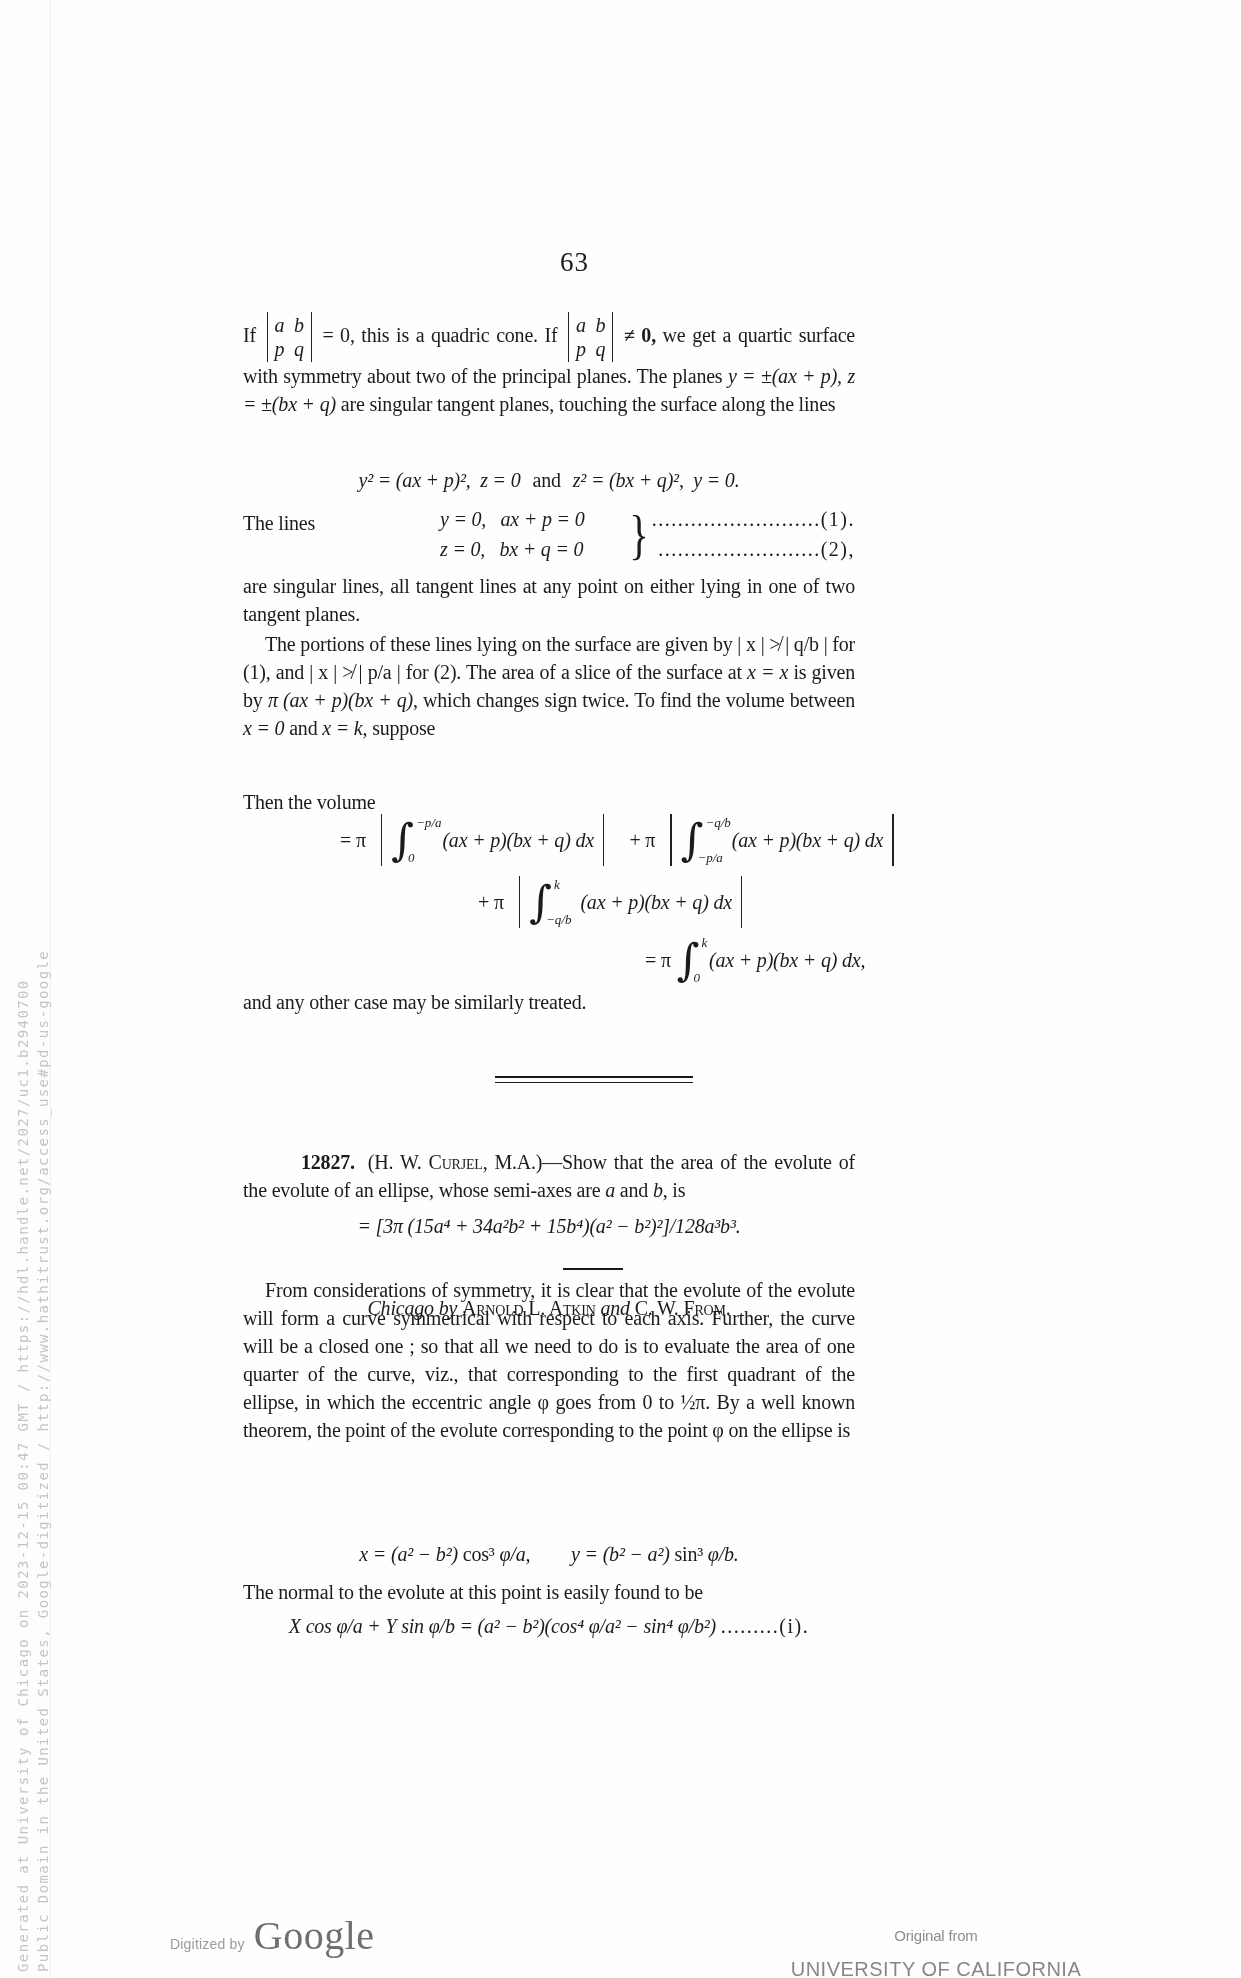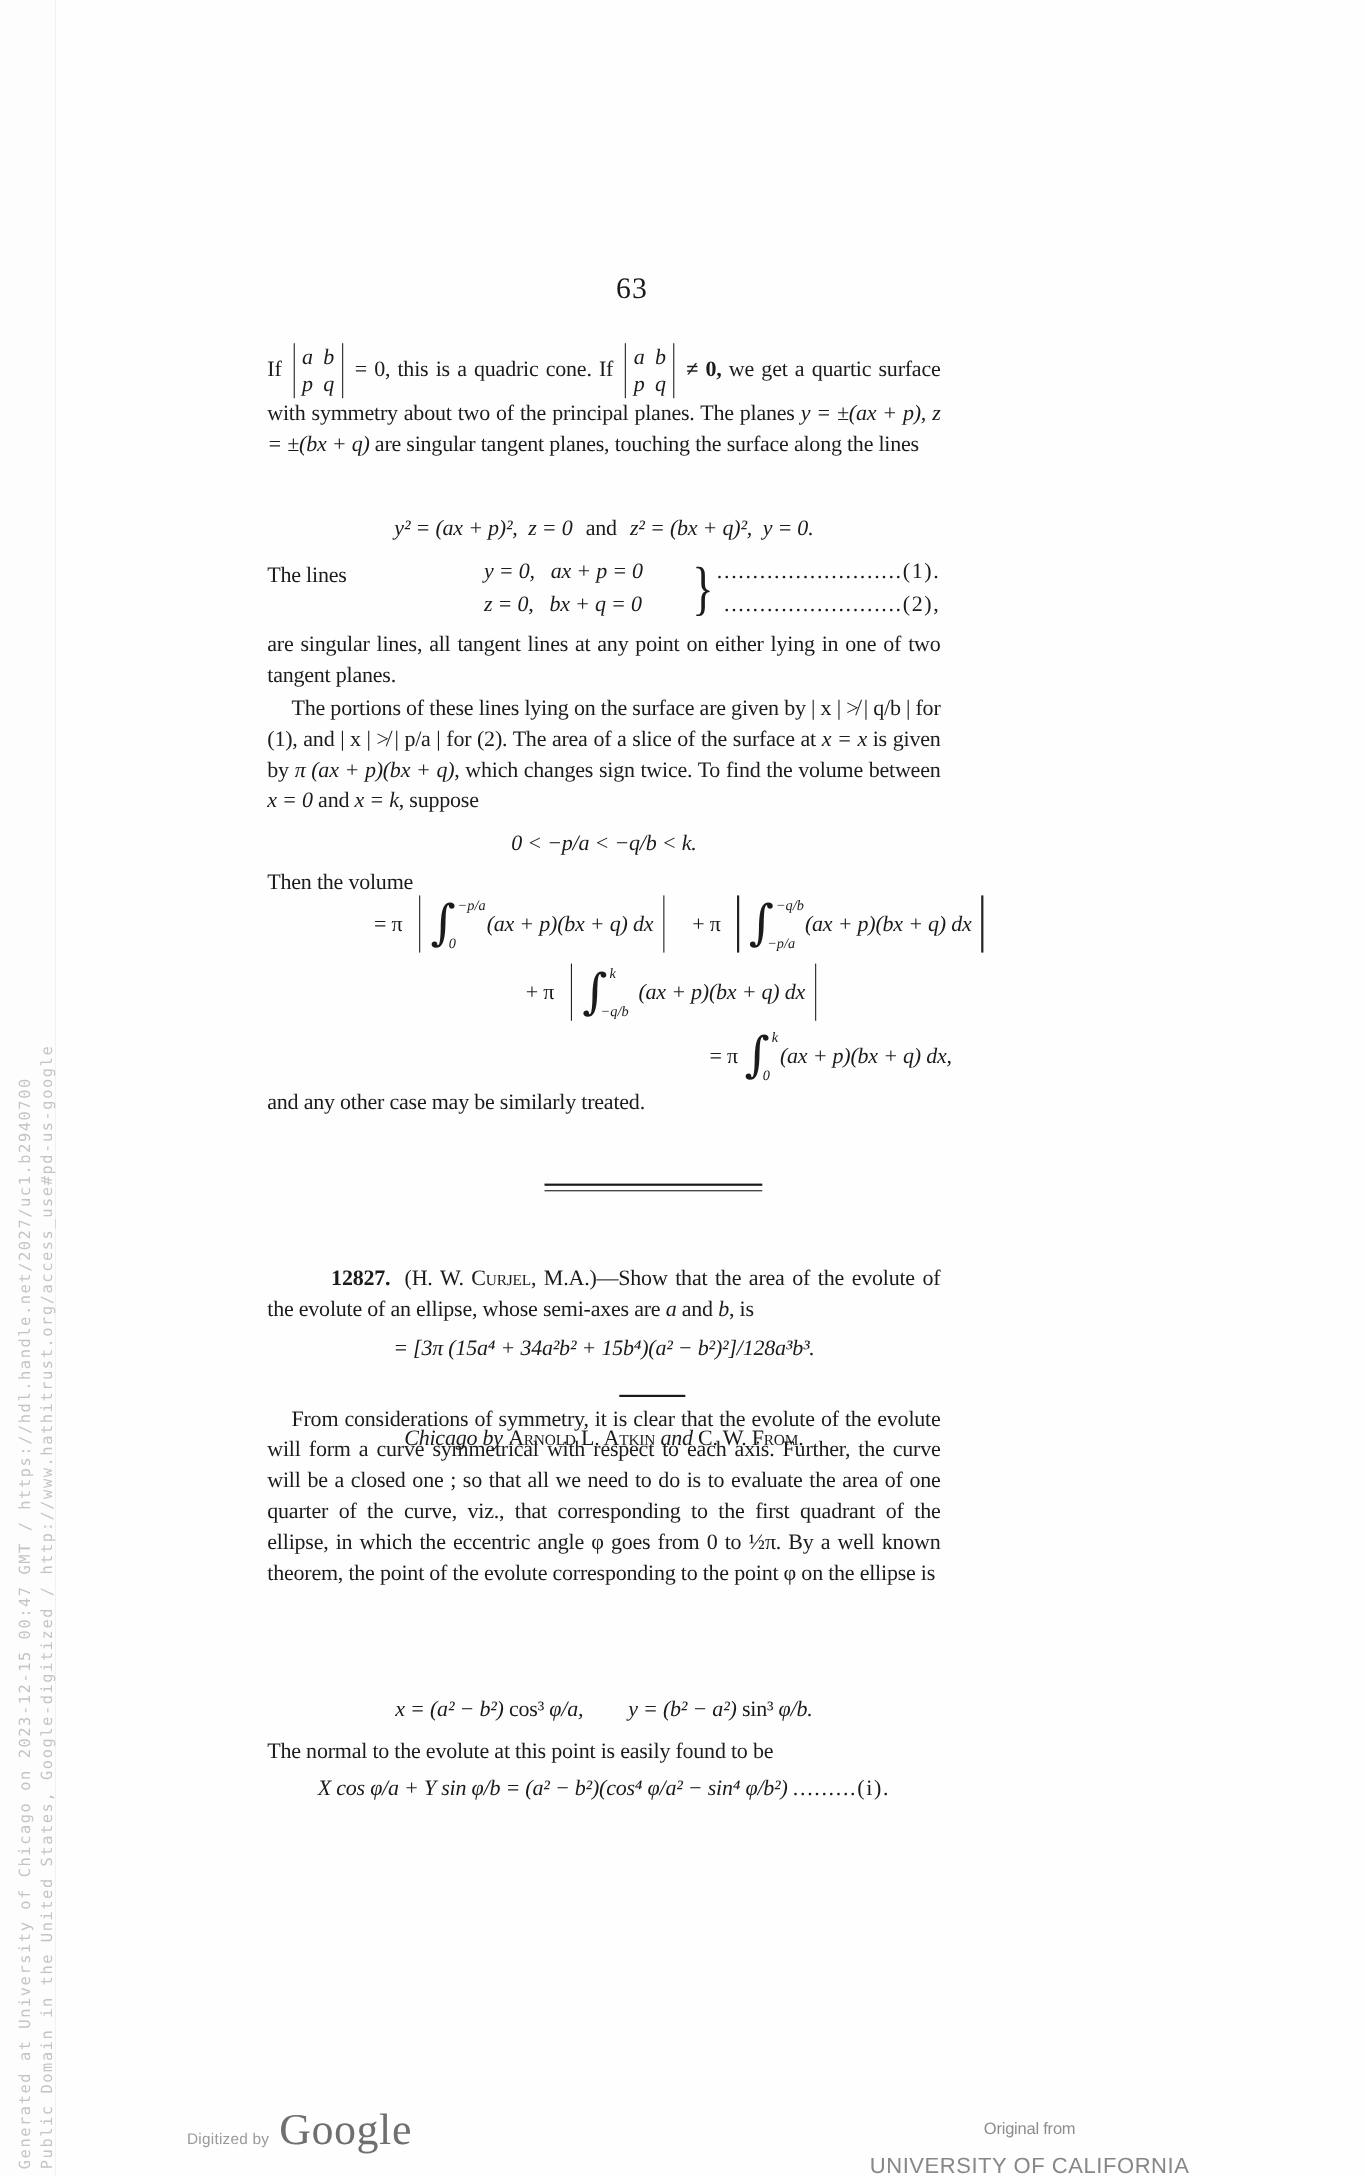--- a/index.html
+++ b/index.html
@@ -141,21 +141,20 @@
   <div class="blk para ind" id="para3">
     <span class="rm">The portions of these lines lying on the surface are given by | x | ≯ | q/b | for (1), and | x | ≯ | p/a | for (2).  The area of a slice of the surface at</span>
     <span class="it">x = x</span>
     <span class="rm">is given by</span>
     <span class="it">π (ax + p)(bx + q)</span><span class="rm">, which changes sign twice.  To find the volume between</span>
     <span class="it">x = 0</span>
     <span class="rm">and</span>
     <span class="it">x = k</span><span class="rm">, suppose</span>
   </div>
 
-  <div class="blk ctr it" id="ineq">0 &lt; −p/a &lt; −q/b &lt; k.</div>
 
   <div class="blk rm" id="then">Then the volume</div>
 
   <div class="volline" id="vol1">
     <span class="lead">= π</span>
       <span class="abar"></span>
       <span class="int">
         <span class="int-sign">∫</span>
         <span class="int-lims">
           <span class="int-up">−p/a</span>

